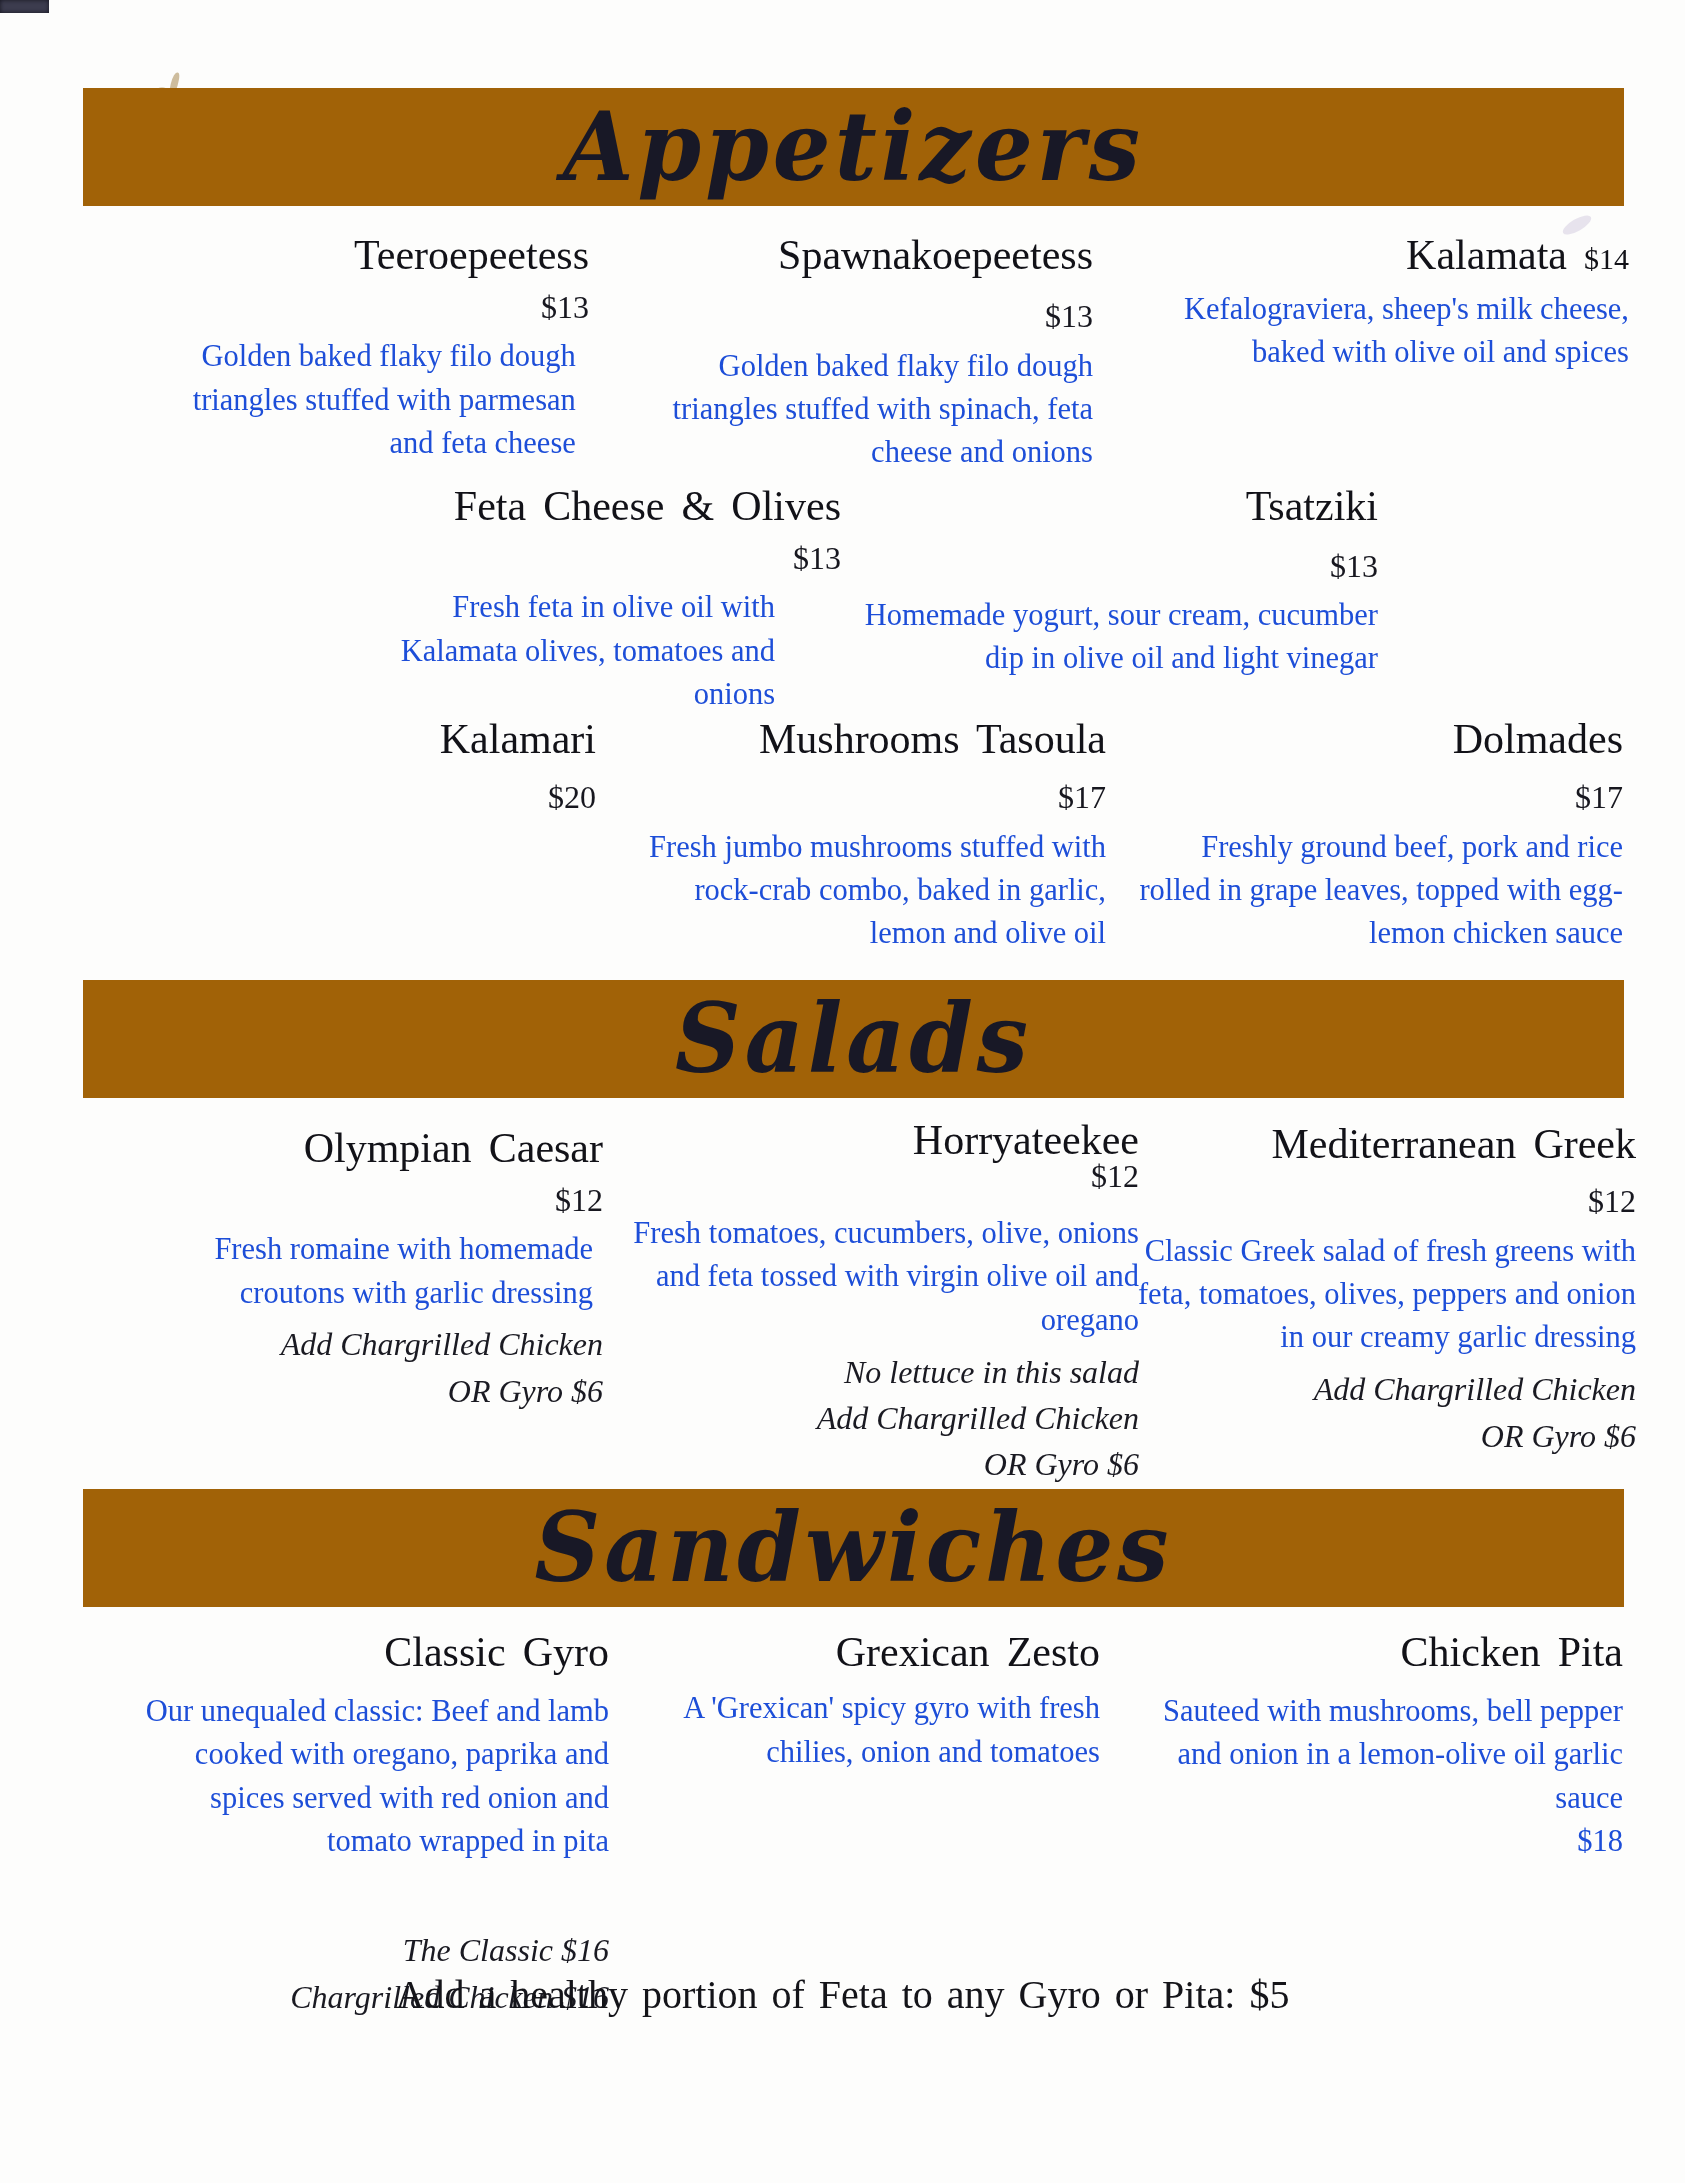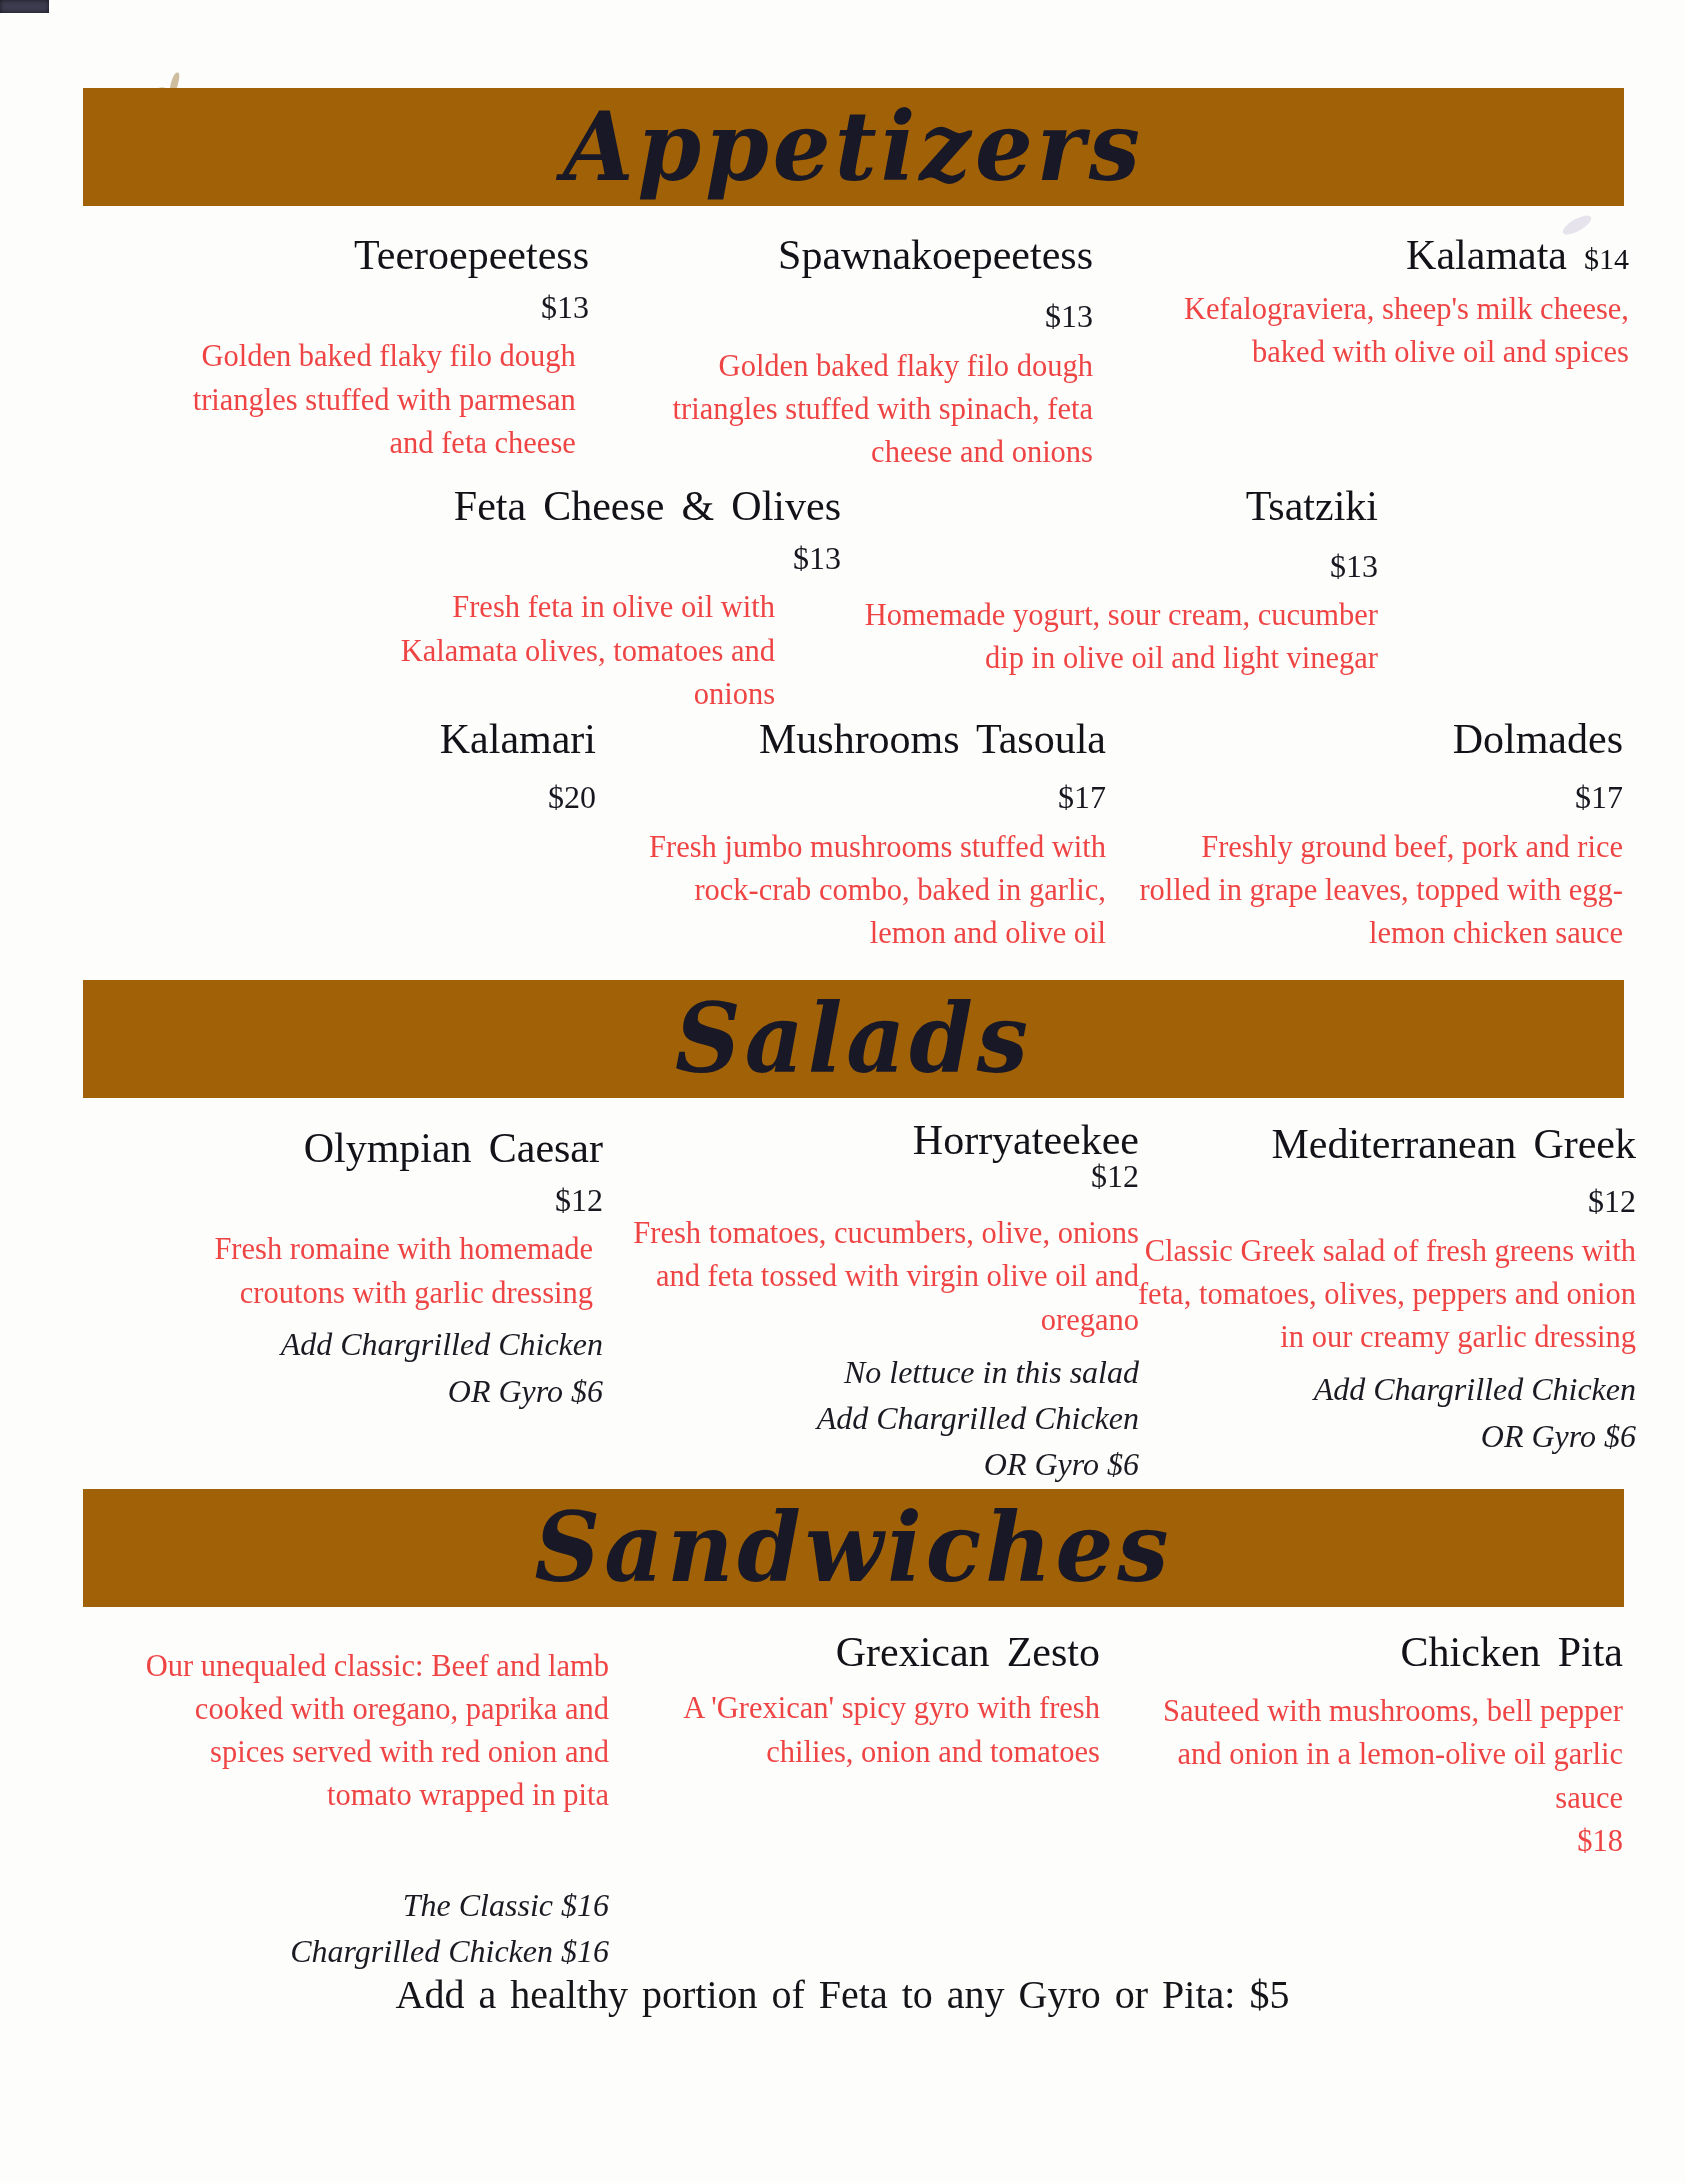--- a/index.html
+++ b/index.html
@@ -24,21 +24,21 @@
     color:#181826;
     transform:scaleY(1.04);
   }
   .item{position:absolute;text-align:right;}
   .item-name{
     font-size:42px;line-height:1.08;
     color:#121218;word-spacing:6.6px;
   }
   .price-inline{font-size:30px;margin-left:17px;}
   .item-price{font-size:32px;margin-top:10.6px;color:#17171f;}
-  .item-desc{font-size:30.5px;line-height:1.42;margin-top:9.3px;color:#ef4444;}
+  .item-desc{font-size:30.5px;line-height:1.42;margin-top:9.3px;color:#1d4ed8;}
   .item-note{font-size:32px;line-height:1.45;font-style:italic;color:#1a1a22;}
   .notes{margin-top:6.6px;}
   .gap-lg{margin-top:64px;}
   .gap-md{margin-top:40px;}
   .note-spread .item-note{margin-top:34px;}
   .footer-line{
     position:absolute;left:0;width:1685px;top:1971px;
     text-align:center;font-size:40px;color:#141419;word-spacing:4px;
   }
   .corner-mark{
@@ -155,20 +155,21 @@
       <div class="item-note">Add Chargrilled Chicken</div>
       <div class="item-note">OR Gyro $6</div>
     </div>
   </div>
 
   <div class="band" style="top:1489px;">
     <div class="band-title">Sandwiches</div>
   </div>
 
   <div class="item" style="left:132px;top:1630px;width:477px;">
+    <div class="item-name">Classic Gyro</div>
     <div class="item-desc" style="margin-top:14.6px;">Our unequaled classic:  Beef and lamb cooked with oregano, paprika and spices served with red onion and tomato wrapped in pita</div>
     <div class="notes gap-lg">
       <div class="item-note">The Classic $16</div>
       <div class="item-note">Chargrilled Chicken $16</div>
     </div>
   </div>
 
   <div class="item note-spread" style="left:636px;top:1630px;width:464px;">
     <div class="item-name">Grexican Zesto</div>
     <div class="item-desc" style="margin-top:12px;">A 'Grexican' spicy gyro with fresh chilies, onion and tomatoes</div>

